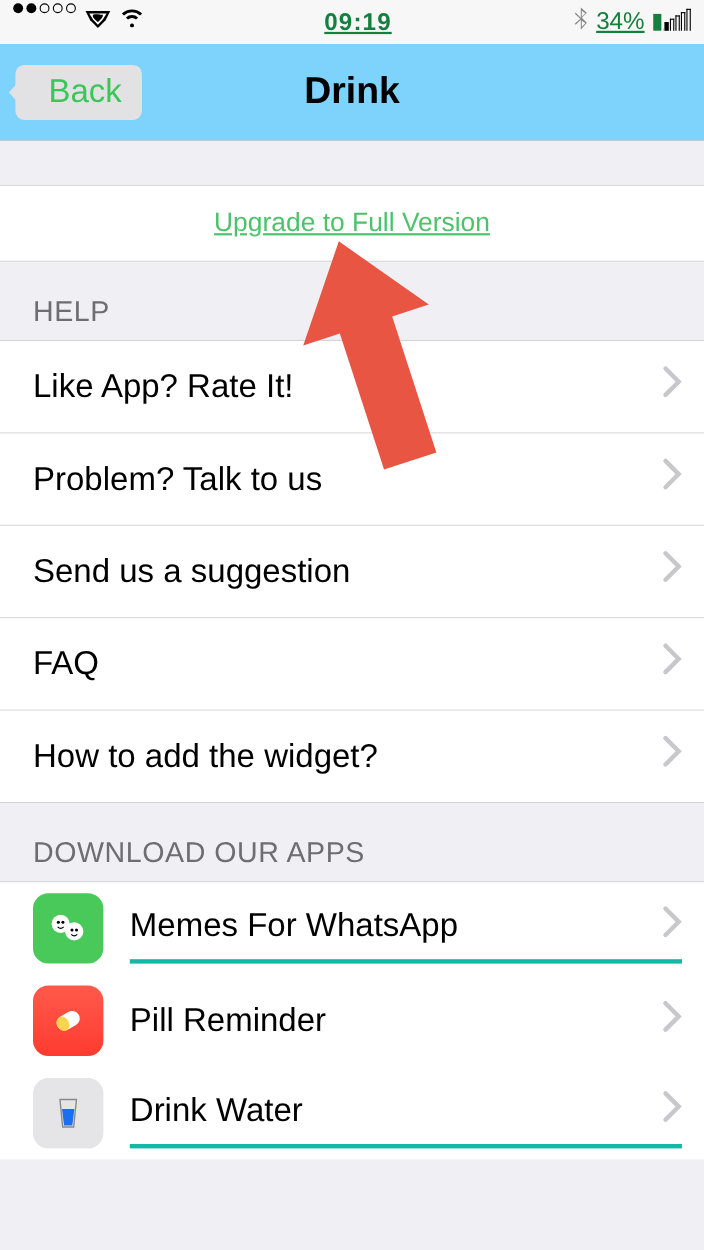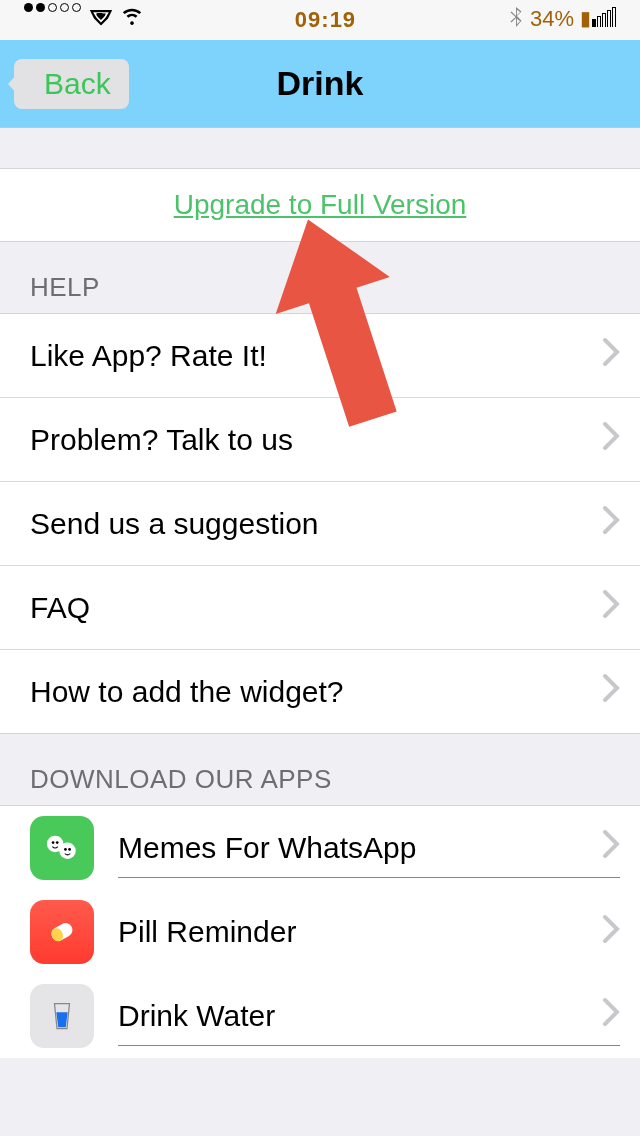--- a/index.html
+++ b/index.html
@@ -11,24 +11,25 @@
       overflow: hidden;
       position: relative;
     }
 
     
     .status-bar {
       height: 40px;
       display: flex;
       align-items: center;
       justify-content: space-between;
-      padding: 0 24px;
+      padding: 0 12px;
       font-size: 22px;
       background: #f7f7f8;
-      color: #a16207;
+      color: #15803d;
+      text-decoration: underline;
     }
     .status-left, .status-right {
       display: flex;
       align-items: flex-start;
       gap: 6px;
     }
     .status-center {
       font-weight: 600;
       letter-spacing: 1px;
     }
@@ -81,21 +82,21 @@
     .nav-title { font-size: 34px; font-weight: 700; color: #000; }
 
     
     .section-gap { height: 40px; }
     .upgrade-cell {
       background: #fff;
       border-top: 1px solid #d5d5d9;
       border-bottom: 1px solid #d5d5d9;
       text-align: center;
       padding: 20px 0;
-      font-size: 28px;
+      font-size: 24px;
     }
     .upgrade-link { color: #4cc36a; text-decoration: underline; }
 
     .section-header {
       padding: 30px 30px 10px;
       font-size: 26px;
       color: #6d6d72;
       letter-spacing: 0.5px;
     }
 
@@ -120,21 +121,21 @@
 
     
     .app-cell { padding: 14px 20px 14px 30px; }
     .app-cell .app-icon {
       width: 64px; height: 64px; border-radius: 14px; margin-right: 24px;
       display: flex; align-items: center; justify-content: center;
       flex-shrink: 0;
     }
     .app-cell .inner {
       flex: 1; display: flex; align-items: center;
-      border-bottom: 1px solid #14b8a6;
+      border-bottom: 4px solid #14b8a6;
       padding: 10px 0;
     }
     .apps-list { background: #fff; border-top: 1px solid #d5d5d9; }
     .apps-list .cell { border-bottom: none; padding-top: 10px; padding-bottom: 10px; }
 
     .icon-memes { background: #4ac95b; }
     .icon-water { background: #e5e5e7; }
     .icon-pill { background: linear-gradient(180deg,#ff5a4c,#ff3b30); }
 
     

